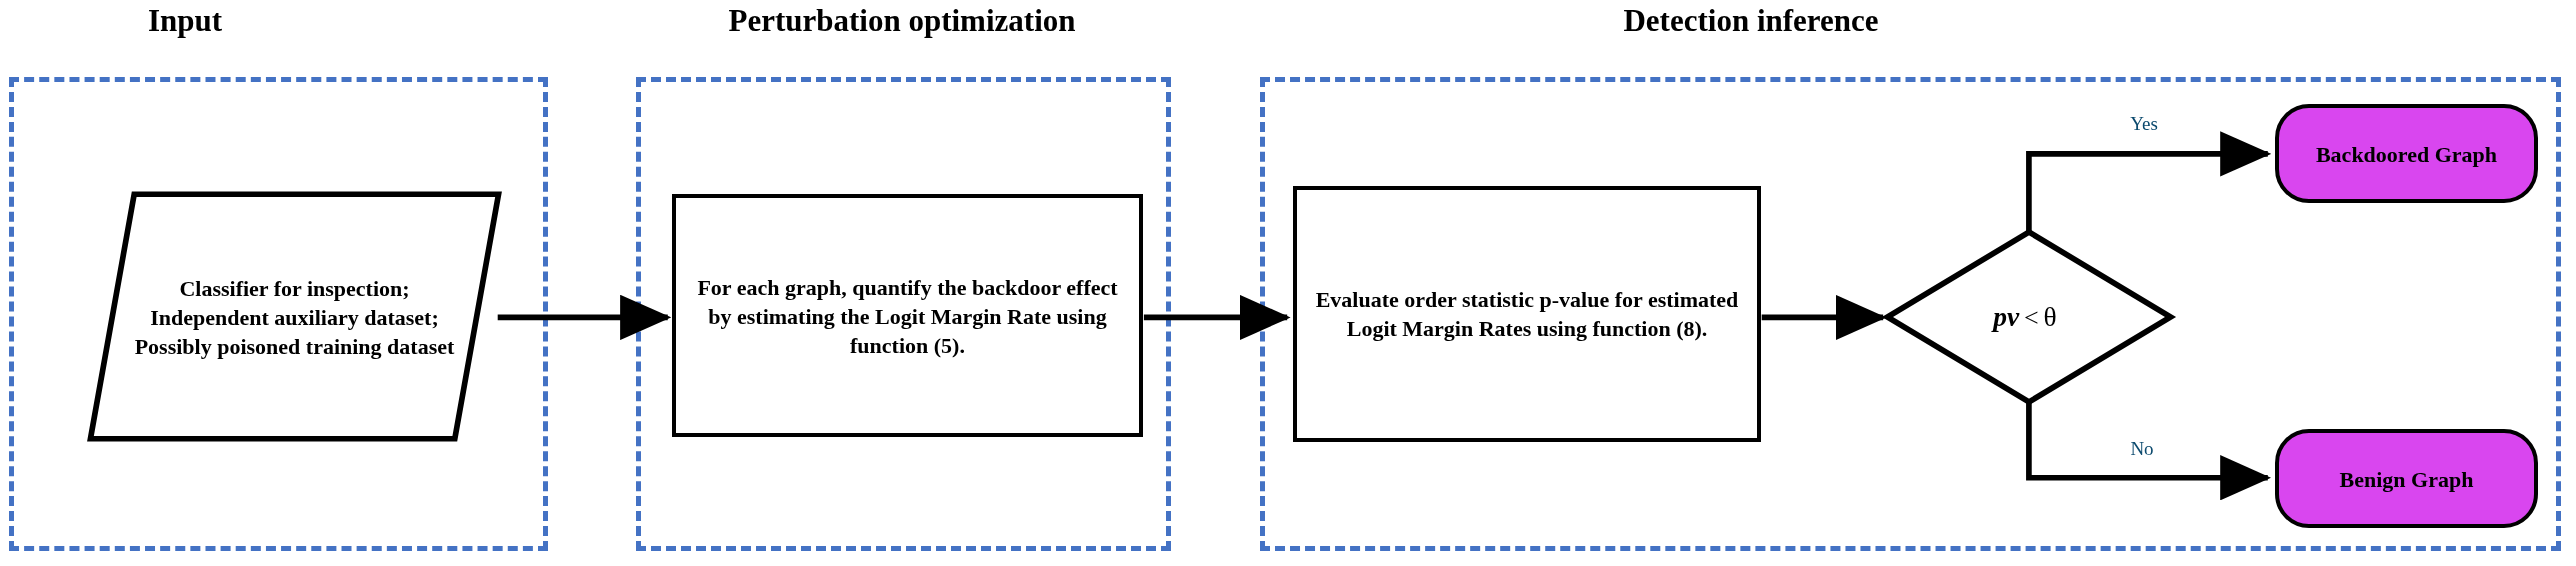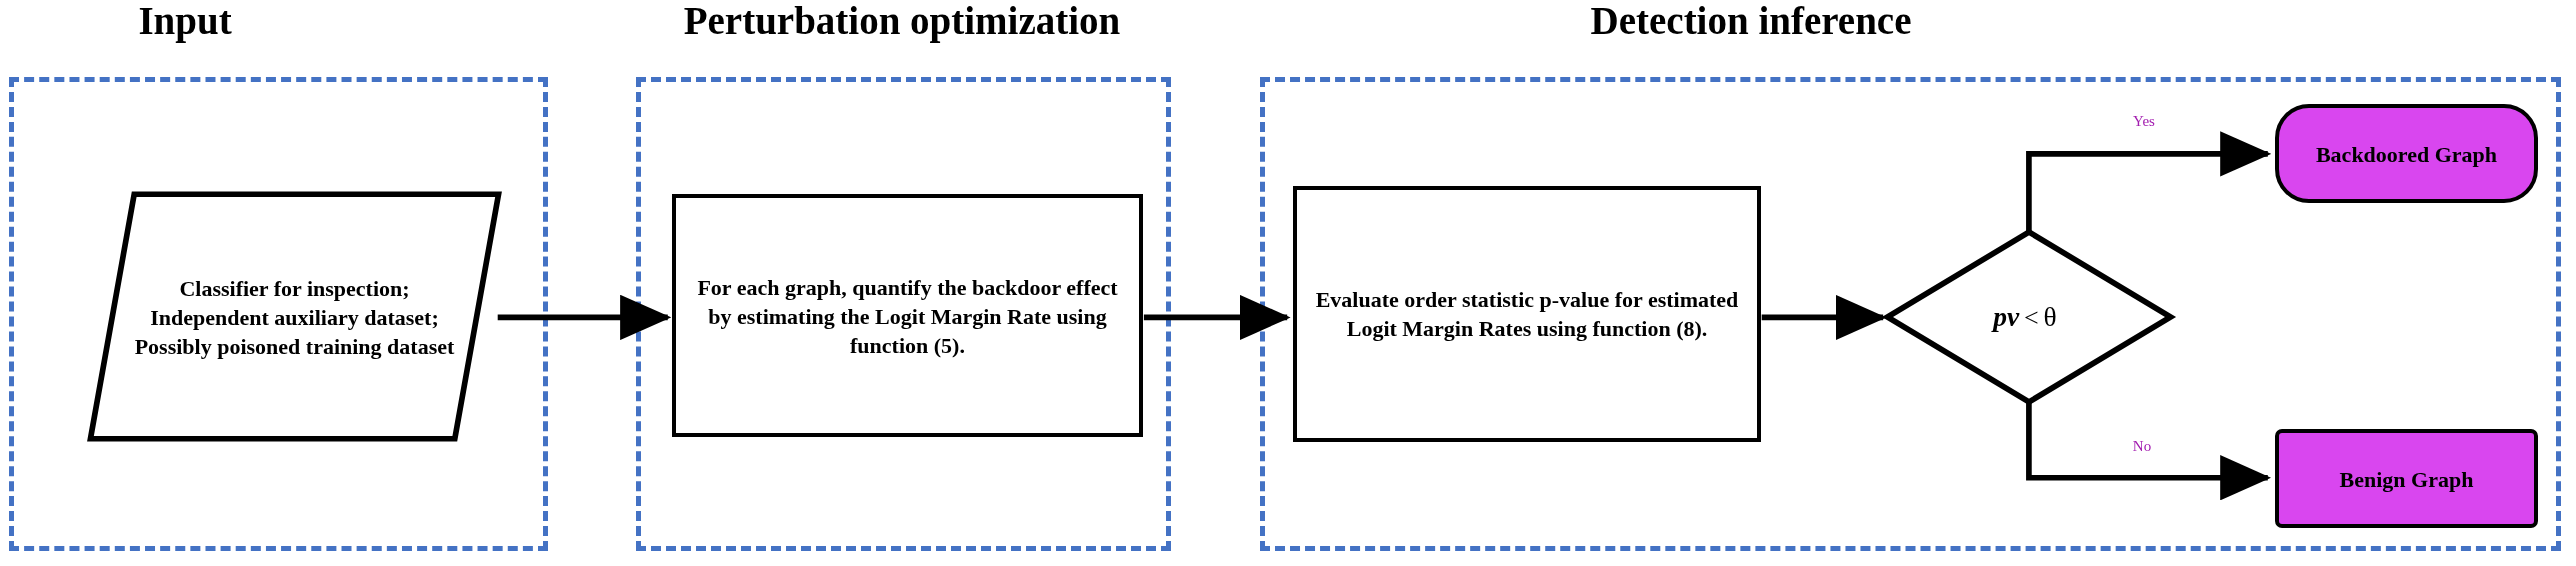--- a/index.html
+++ b/index.html
@@ -17,21 +17,21 @@
     height: 566px;
     background: #ffffff;
     overflow: hidden;
   }
 
   
   .stage-title {
     position: absolute;
     font-family: "Liberation Serif", "DejaVu Serif", serif;
     font-weight: bold;
-    font-size: 39px;
+    font-size: 31px;
     line-height: 36px;
     color: #000000;
     text-align: center;
     white-space: nowrap;
     transform: translateX(-50%);
     letter-spacing: 0px;
   }
 
   
   .stage-panel {
@@ -130,22 +130,22 @@
     top: 0;
     width: 2576px;
     height: 566px;
     pointer-events: none;
   }
 
   .edge-label {
     position: absolute;
     font-family: "Liberation Serif", "DejaVu Serif", serif;
     font-weight: normal;
-    font-size: 15px;
-    color: #a21caf;
+    font-size: 19px;
+    color: #0c4a6e;
     white-space: nowrap;
     transform: translateX(-50%);
   }
 </style>
 </head>
 <body>
 
 <div id="canvas">
 
   <div class="stage-title" style="left:185px; top:3.2px;">Input</div>
@@ -207,18 +207,18 @@
     </svg>
     <div class="decision-text">
       <span>pv</span><span class="op">&lt;</span><span class="theta">θ</span>
     </div>
   </div>
 
   <div class="terminal-box" style="left:2275px; top:104px; width:263px; height:99px;">
     <div class="node-text">Backdoored Graph</div>
   </div>
 
-  <div class="terminal-box" style="left:2275px; top:429px; width:263px; height:99px;border-radius:7px;">
+  <div class="terminal-box" style="left:2275px; top:429px; width:263px; height:99px;">
     <div class="node-text">Benign Graph</div>
   </div>
 
 </div>
 
 
 </body></html>

